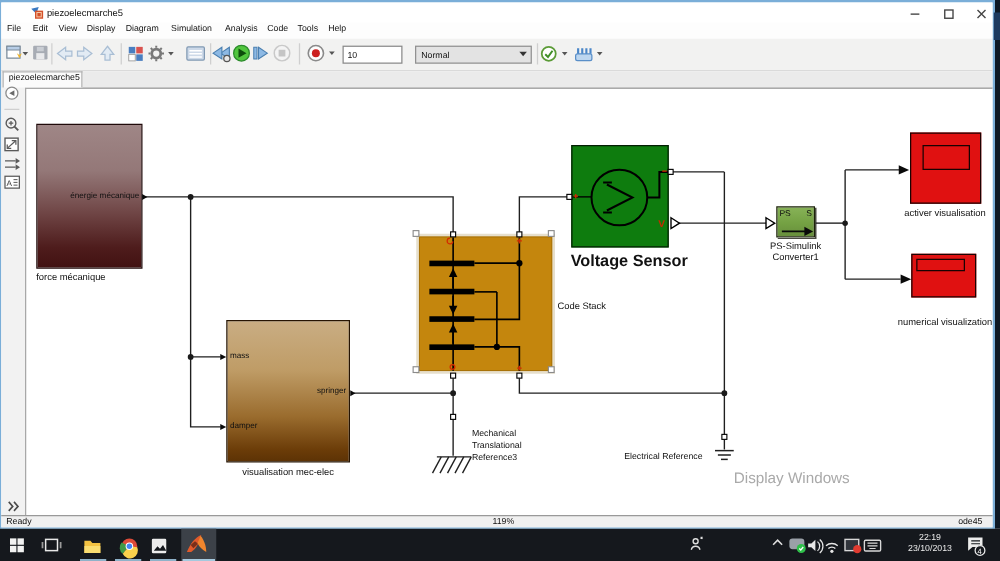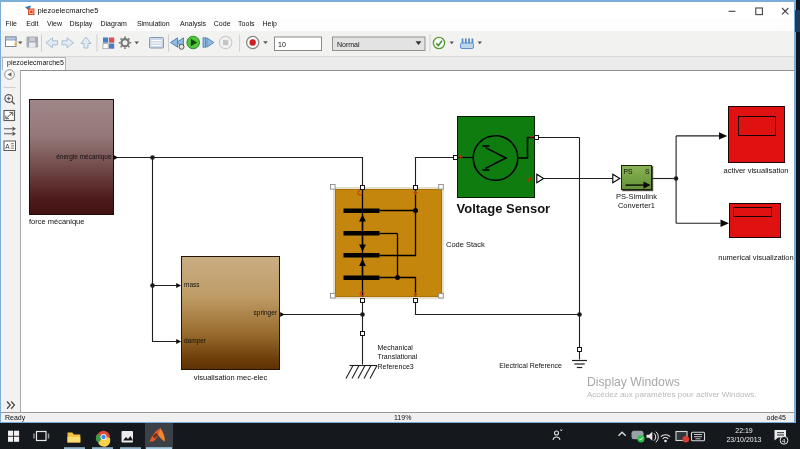--- a/index.html
+++ b/index.html
@@ -66,21 +66,20 @@
   <div class="t" style="left:606px;width:61px;top:192.8px;font-size:7.5px;text-align:center;line-height:8.8px;">PS-Simulink<br>Converter1</div>
   <div class="abs" style="left:727.5px;top:106.4px;width:57px;height:57px;box-sizing:border-box;border:1.5px solid #1c0202;background:#e01111;"></div>
   <div class="abs" style="left:737.5px;top:116px;width:38px;height:20px;box-sizing:border-box;border:1.3px solid #190202;"></div>
   <div class="t" style="left:716px;width:80px;top:166px;font-size:7.5px;text-align:center;">activer visualisation</div>
   <div class="abs" style="left:729px;top:202.5px;width:52px;height:35.5px;box-sizing:border-box;border:1.5px solid #1c0202;background:#e01111;"></div>
   <div class="abs" style="left:733px;top:206.5px;width:38.5px;height:10px;box-sizing:border-box;border:1.3px solid #190202;"></div>
   <div class="t" style="left:713px;width:86px;top:241px;font-size:7.5px;text-align:center;margin-top:12px;">numerical visualization</div>
   <div class="t" style="left:377.5px;top:342.6px;font-size:7px;line-height:9.6px;">Mechanical<br>Translational<br>Reference3</div>
   <div class="t" style="left:492px;width:70px;top:361.6px;font-size:7px;text-align:right;">Electrical Reference</div>
   <div class="t" style="left:587px;top:374.5px;font-size:12.2px;color:#a9a9a9;">Display Windows</div>
-  <div class="t" style="left:587px;top:390px;font-size:8px;color:#b9b9b9;">Accédez aux paramètres pour activer Windows.</div>
 
   <div class="t" style="left:709px;top:431.3px;font-size:7.5px;color:#ededed;margin-top:18px;">FRA</div>
   <div class="t" style="left:726px;width:36px;top:425.5px;font-size:7px;color:#ededed;text-align:center;line-height:9.8px;">22:19<br>23/10/2013</div>
   <svg class="abs" style="left:0;top:0;z-index:20;" width="800" height="449" viewBox="0 0 800 449">
 
     <g stroke="#1f1f1f" stroke-width="1.1" fill="none">
       <path d="M114 157.5 H362.5 V185.5"></path>
       <path d="M152.5 157.5 V285.5 H176.5"></path>
       <path d="M152.5 285.5 V341.5 H176.5"></path>
       <path d="M283 314.5 H362.5"></path>

